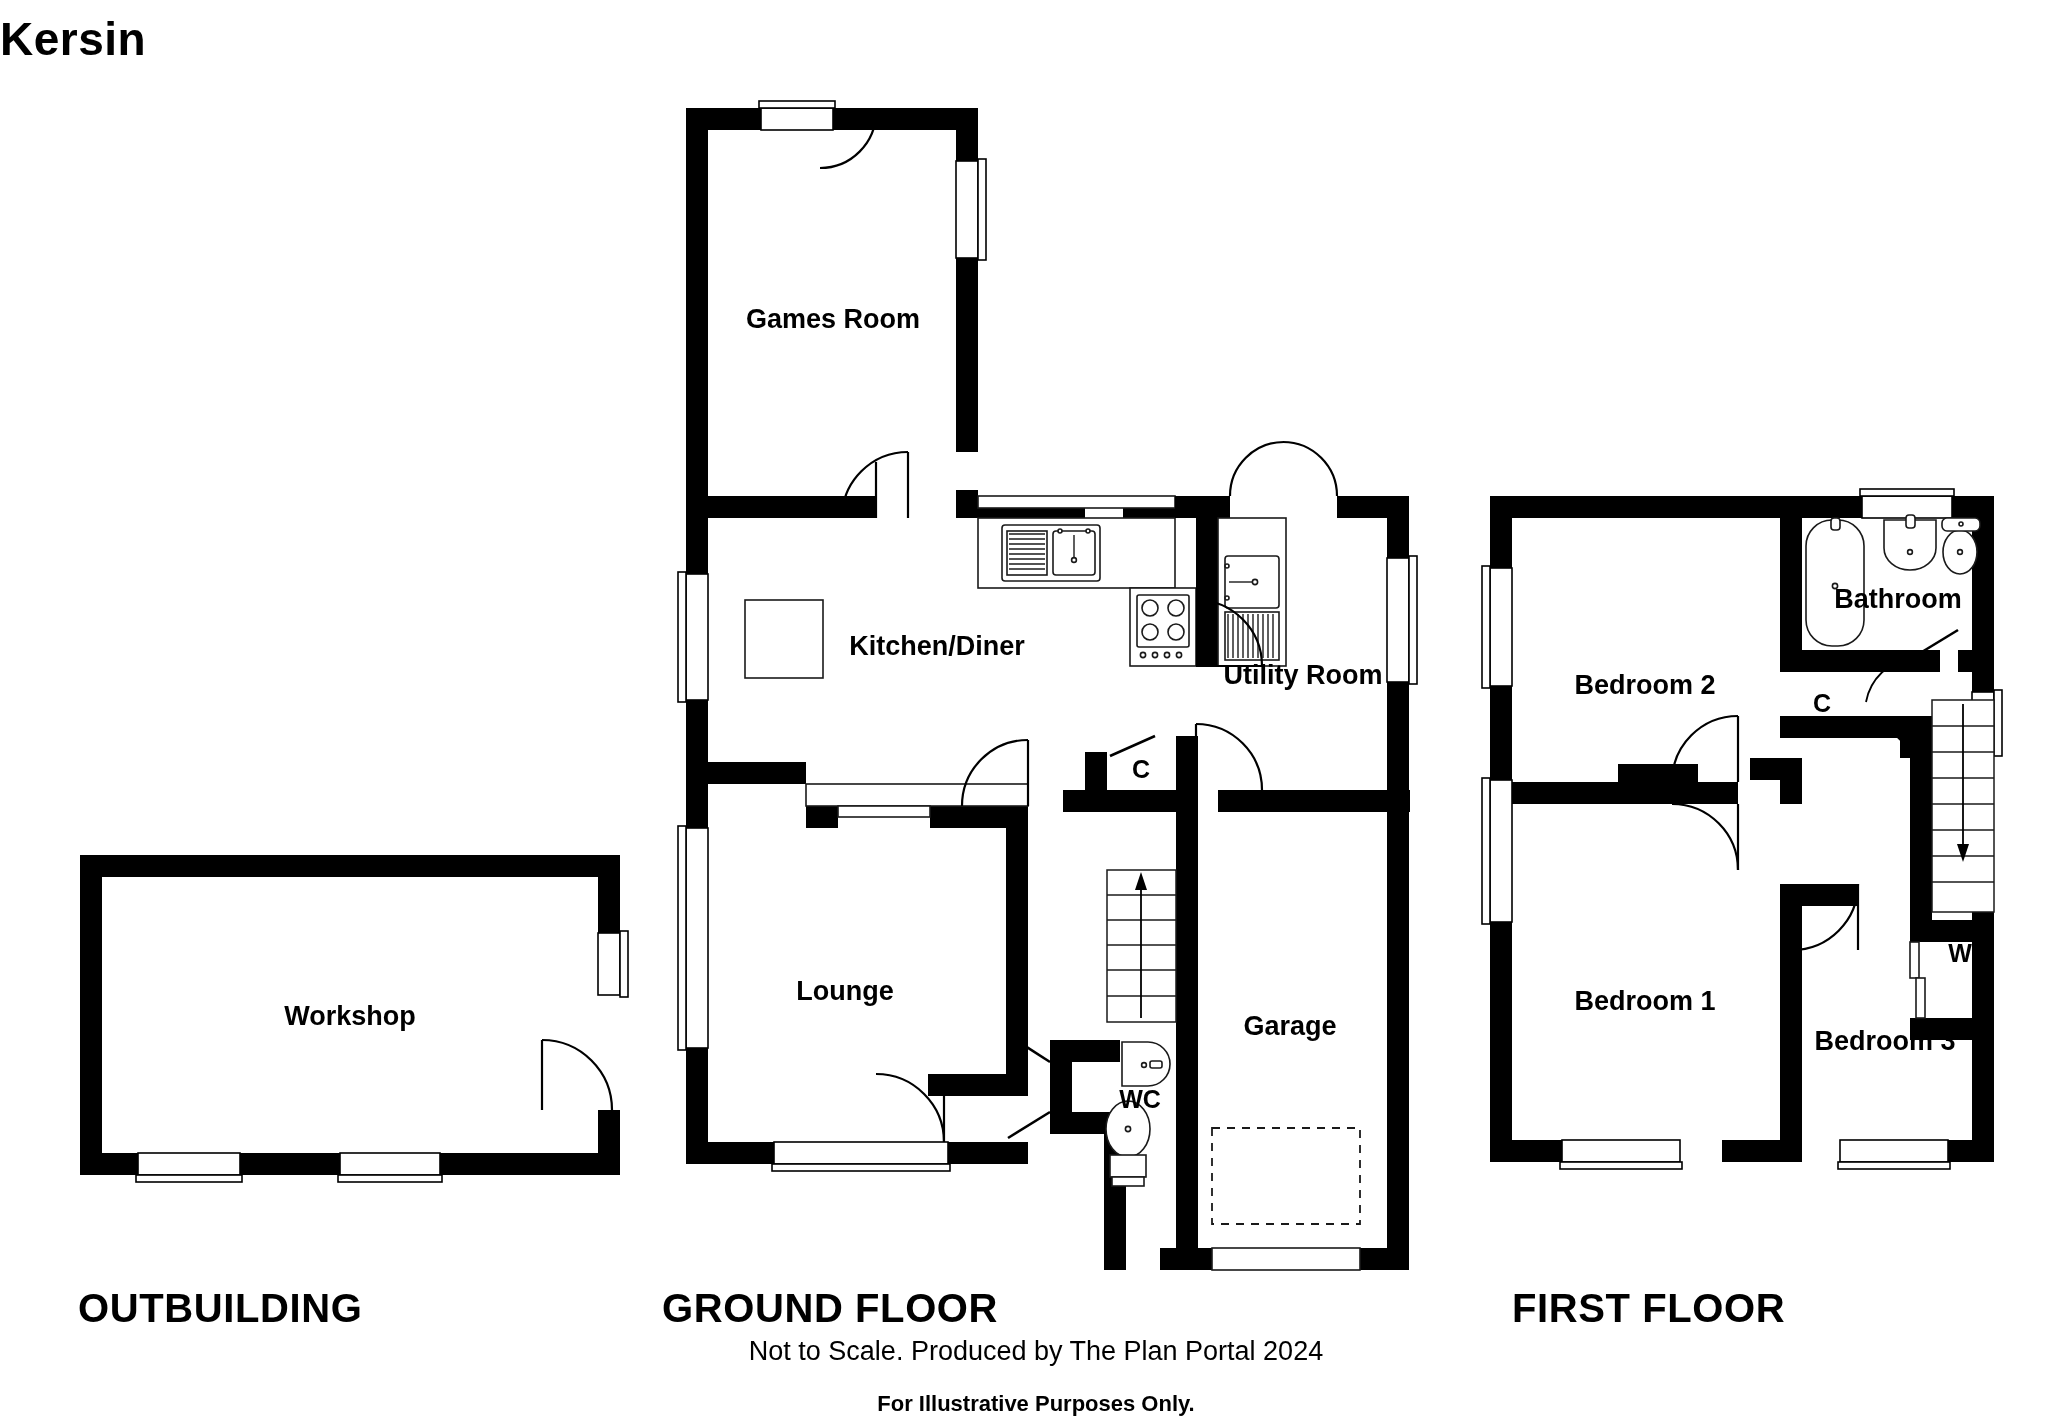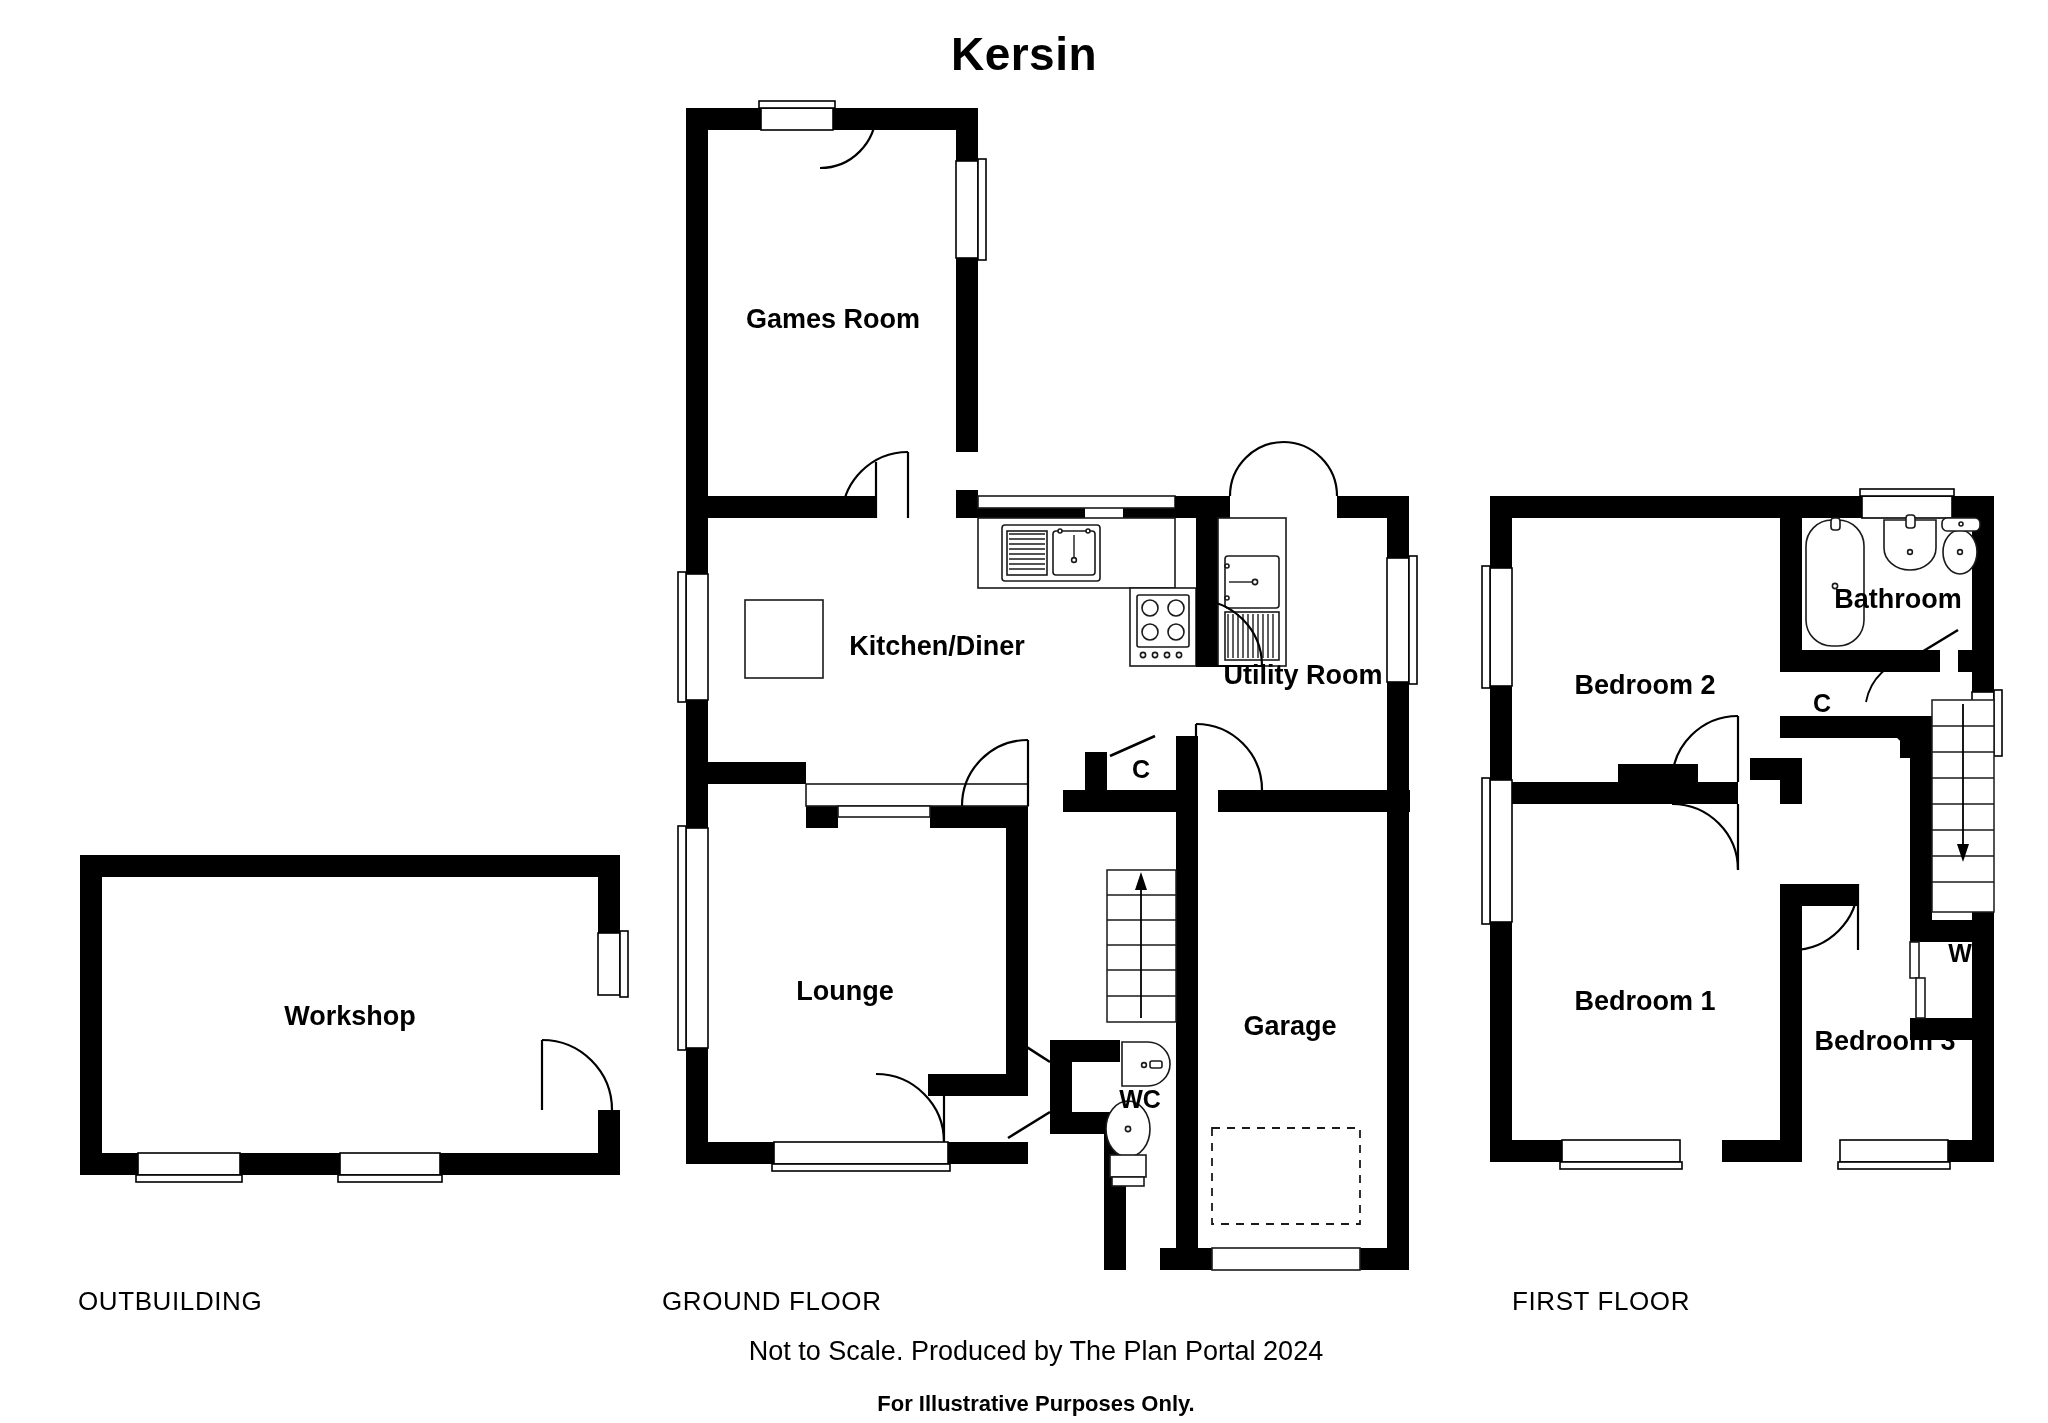--- a/index.html
+++ b/index.html
@@ -14,37 +14,36 @@
     font-family: "Liberation Sans", sans-serif;
     color: #000000;
     position: relative;
     overflow: hidden;
   }
   #plan-title {
     position: absolute;
     top: 12px;
     left: 0;
     width: 2048px;
-    text-align: center;
+    text-align: left;
     font-size: 46px;
     font-weight: bold;
     letter-spacing: 0.5px;
-    margin-top: 15px;
   }
   #floorplan-canvas {
     position: absolute;
     top: 0;
     left: 0;
     width: 2048px;
     height: 1423px;
   }
   .section-label {
     position: absolute;
-    font-size: 26px;
-    font-weight: normal;
+    font-size: 40px;
+    font-weight: bold;
     letter-spacing: 0.6px;
   }
   #label-outbuilding { left: 78px; top: 1286px; }
   #label-ground     { left: 662px; top: 1286px; text-align: center; }
   #label-first      { left: 1512px; top: 1286px; }
 
   .footer-line {
     position: absolute;
     width: 2048px;
     left: 12px;

